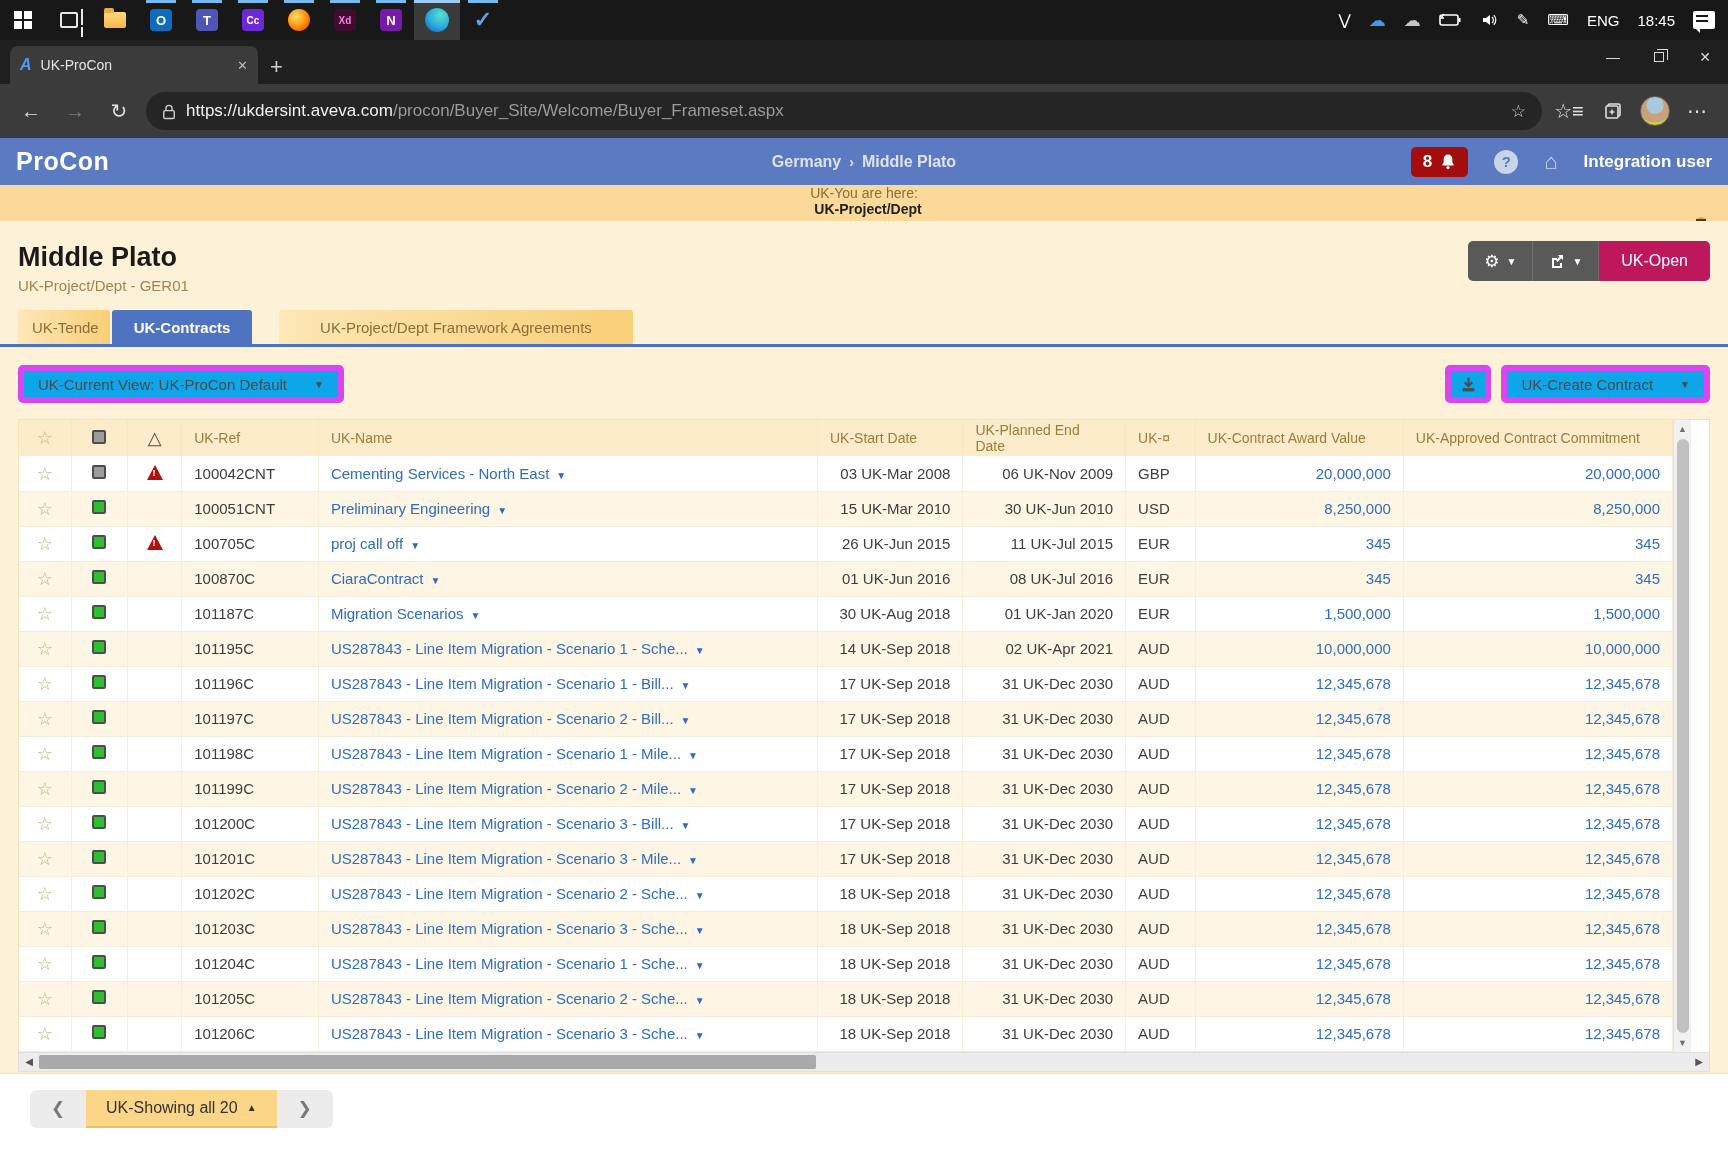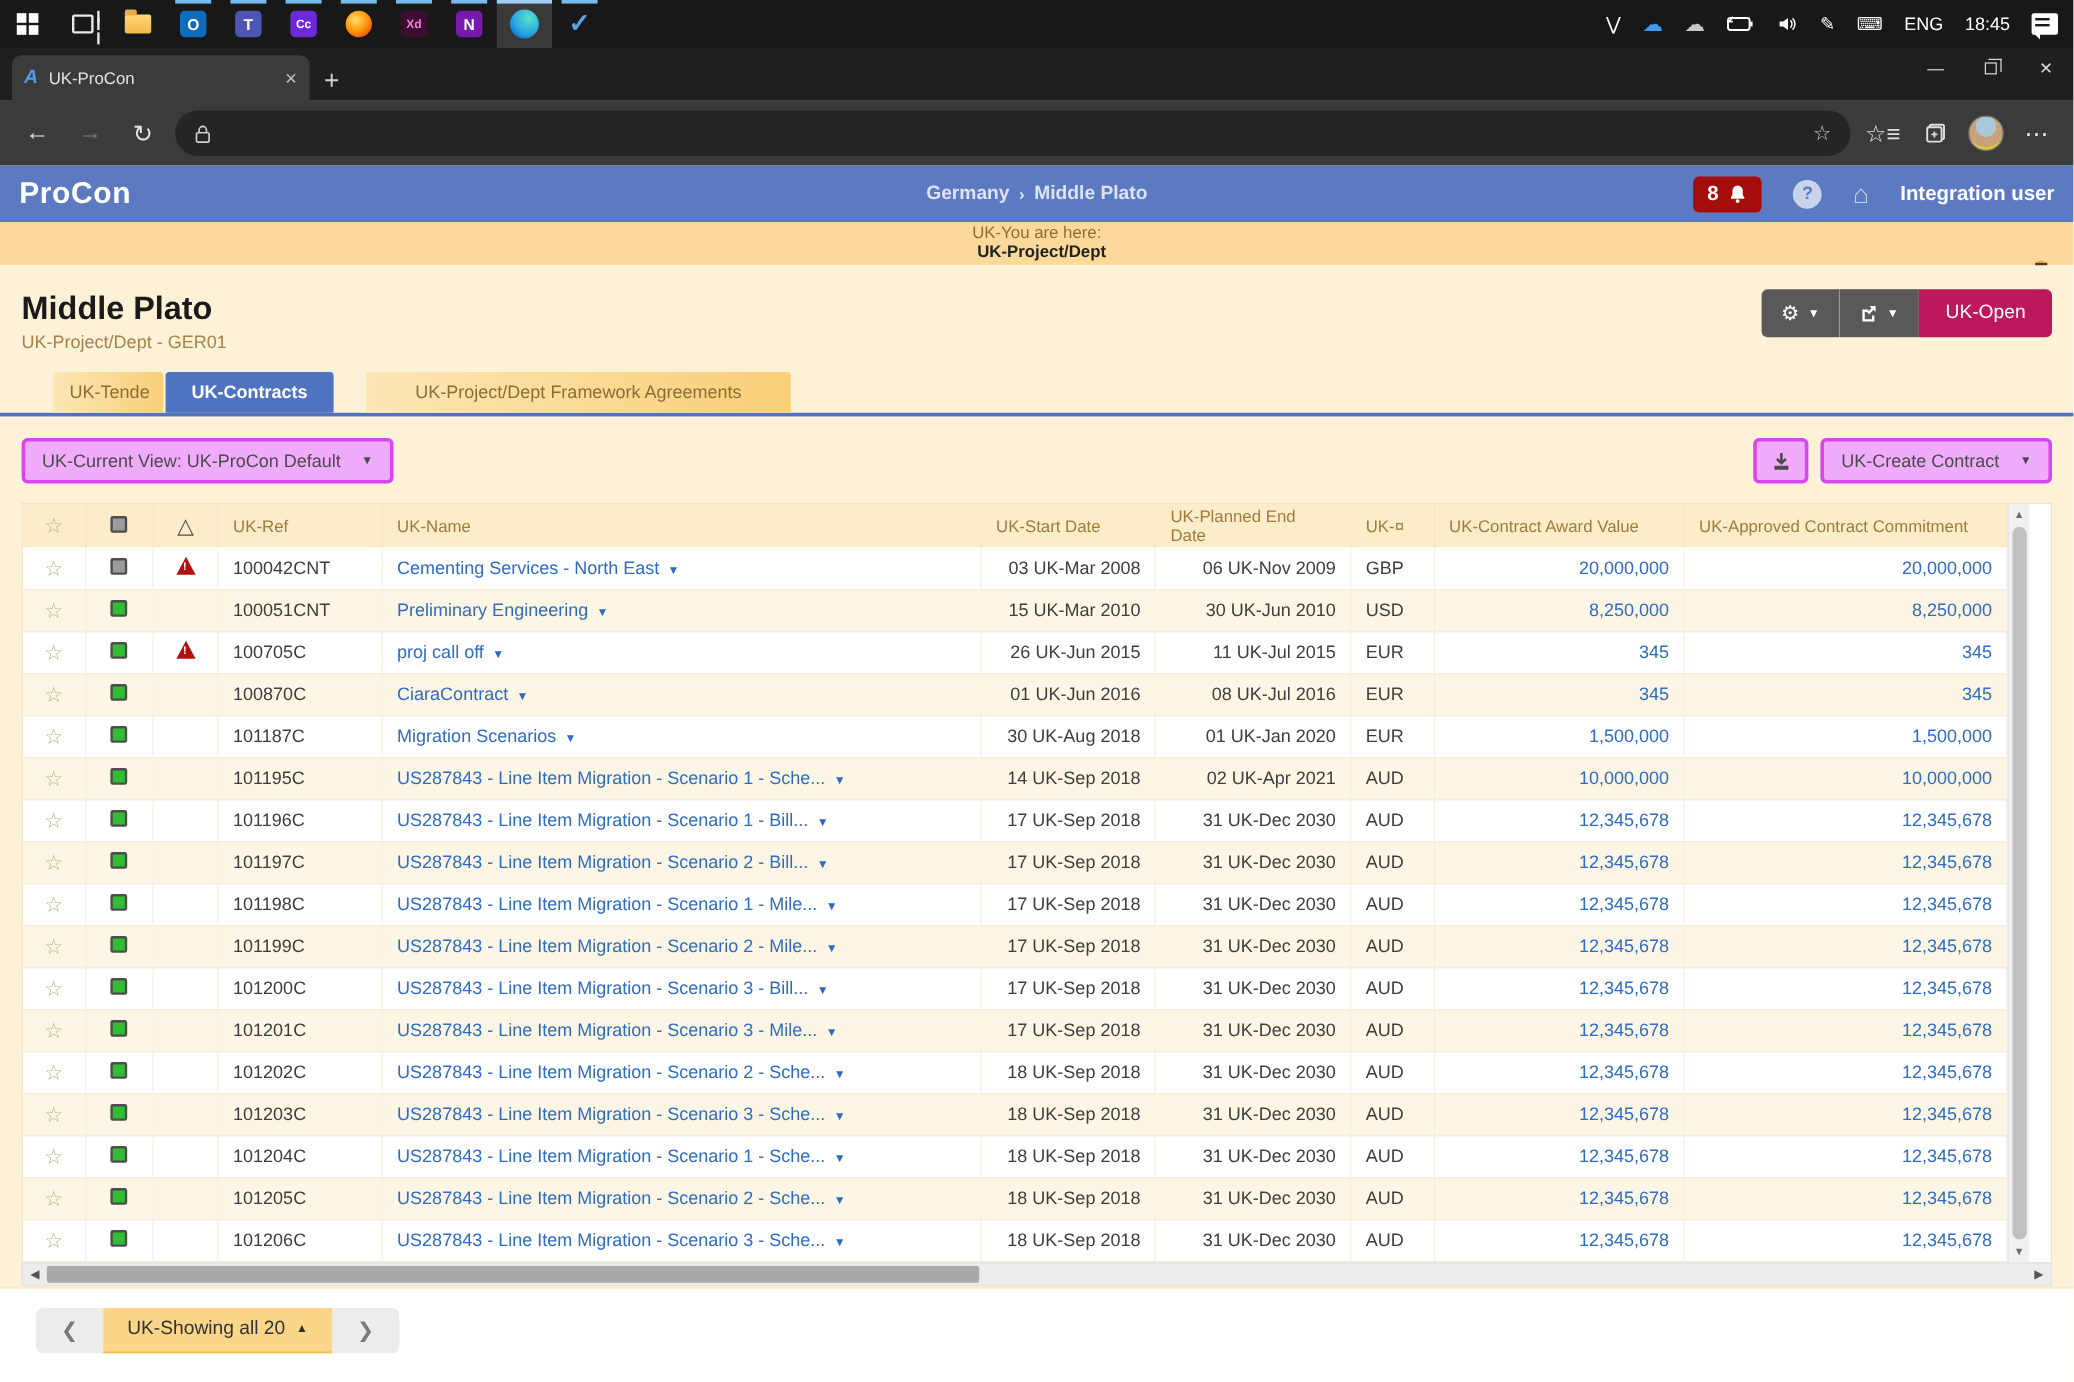--- a/index.html
+++ b/index.html
@@ -85,29 +85,29 @@
   .title-actions { margin-left:auto; display:flex; height:40px; }
   .act-btn { background:#595959; color:#fff; display:flex; align-items:center; justify-content:center; gap:7px; padding:0 16px; font-size:15px; cursor:pointer; border-right:1px solid #6e6e6e; }
   .act-btn:first-child { border-radius:5px 0 0 5px; }
   .act-btn .caret, .yellow-btn .caret { font-size:10px; }
   .open-btn { background:#be185d; color:#fff; display:flex; align-items:center; justify-content:center; padding:0 22px; font-size:16px; border-radius:0 5px 5px 0; cursor:pointer; }
   .gear { font-size:17px; }
 
   
   .ptabs { display:flex; margin:16px 0 0 18px; height:34px; align-items:stretch; }
   .ptab { display:flex; align-items:center; justify-content:center; padding:0 14px; font-size:15px; color:#8d6d35; background:linear-gradient(90deg,#fce7b6,#f9cf78); border-radius:3px 3px 0 0; margin-right:2px; white-space:nowrap; overflow:hidden; cursor:pointer; }
-  .ptab.t0 { width:92px; justify-content:flex-start; padding-right:4px;margin-left:26px; }
+  .ptab.t0 { width:92px; justify-content:flex-start; padding-right:4px; }
   .ptab.t2 { width:334px; }
   .ptab.t3 { width:354px;margin-left:25px; }
   .ptab.active { background:#4f73c0; color:#fff; font-weight:bold; width:140px; }
   .tab-underline { height:3px; background:#4f73c0; width:100%; }
 
   
   .view-row { display:flex; align-items:center; margin:18px 18px 0 18px; height:38px; }
-  .yellow-btn { background:#f0abfc; border:3px solid #d946ef; border-radius:5px; color:#4a4a4a; font-size:15px; display:flex; align-items:center; gap:17px; padding:0 14px; height:38px; cursor:pointer; }
+  .yellow-btn { background:#0ea5e9; border:6px solid #d946ef; border-radius:5px; color:#4a4a4a; font-size:15px; display:flex; align-items:center; gap:27px; padding:0 14px; height:38px; cursor:pointer; }
   .view-right { margin-left:auto; display:flex; gap:10px; }
   .dl-btn { width:46px; justify-content:center; padding:0; }
 
   
   .table-shell { margin:16px 18px 0 18px; background:#fff; display:flex; border:1px solid #f3e3bd; border-bottom:none; }
   table { border-collapse:collapse; table-layout:fixed; width:1654px; }
   col.c-fav{width:48px} col.c-status{width:52px} col.c-warn{width:50px} col.c-ref{width:126px}
   col.c-name{width:460px} col.c-start{width:134px} col.c-end{width:150px} col.c-cur{width:64px}
   col.c-award{width:192px} col.c-commit{width:248px}
   thead th { background:#fcecc9; height:36px; font-weight:normal; font-size:14px; color:#9c7c3c; text-align:left; padding:0 12px; border-right:1px solid #f7e7c0; }
@@ -242,20 +242,23 @@
 
 <div class="toolbar">
   <div class="nav-ic">←</div>
   <div class="nav-ic dim">→</div>
   <div class="nav-ic">↻</div>
   <div class="urlbar">
     <svg width="14" height="17" viewBox="0 0 16 18">
         <rect x="2" y="8" width="12" height="9" rx="1.5" fill="none" stroke="#cfcfcf" stroke-width="1.6"></rect>
         <path d="M4.5 8V5.5a3.5 3.5 0 0 1 7 0V8" fill="none" stroke="#cfcfcf" stroke-width="1.6"></path>
       </svg>
+    <span>
+      <span class="host">https://ukdersint.aveva.com</span><span class="path">/procon/Buyer_Site/Welcome/Buyer_Frameset.aspx</span>
+    </span>
     <span class="url-star">☆</span>
   </div>
   <div class="nav-ic">☆≡</div>
   <div class="nav-ic">
     <svg width="20" height="20" viewBox="0 0 20 20">
         <rect x="5" y="3" width="12" height="12" rx="1.5" fill="none" stroke="#e0e0e0" stroke-width="1.6"></rect>
         <rect x="3" y="5" width="12" height="12" rx="1.5" fill="#3b3b3b" stroke="#e0e0e0" stroke-width="1.6"></rect>
         <path d="M9 8.5v5M6.5 11h5" stroke="#e0e0e0" stroke-width="1.5"></path>
       </svg>
   </div>

